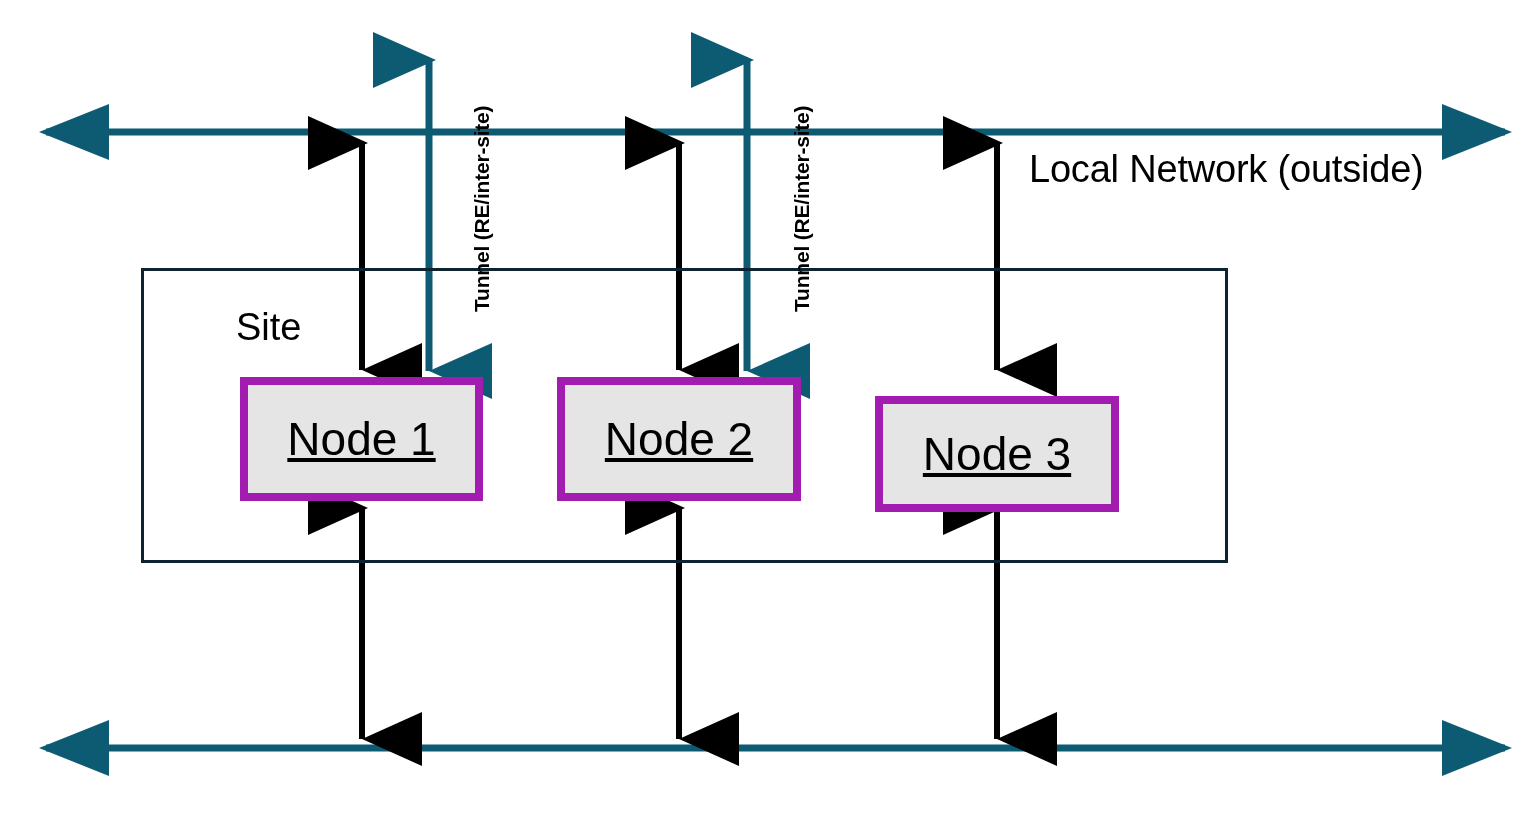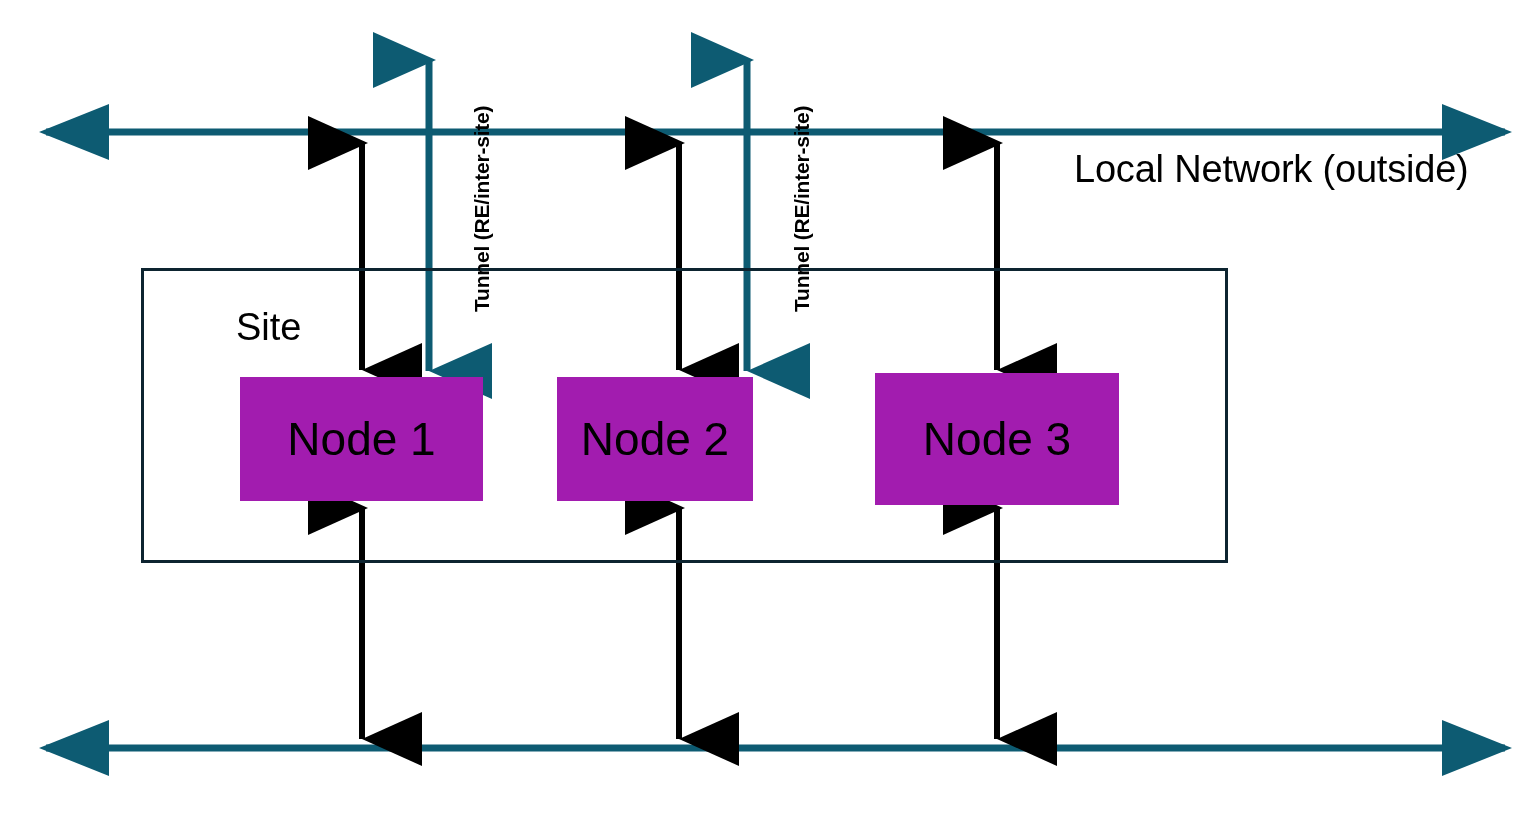--- a/index.html
+++ b/index.html
@@ -23,21 +23,20 @@
     height: 828px;
   }
   .net-label {
     position: absolute;
     font-family: "Liberation Sans", sans-serif;
     font-size: 38px;
     font-weight: 400;
     color: #000000;
     white-space: nowrap;
     letter-spacing: -0.2px;
-    margin-left: 45px;
   }
   #label-outside { left: 1029px; top: 148px; }
   #label-inside  { left: 1029px; top: 691px; }
   .site-label {
     position: absolute;
     left: 236px;
     top: 306px;
     font-family: "Liberation Sans", sans-serif;
     font-size: 38px;
     font-weight: 400;
@@ -53,35 +52,36 @@
     white-space: nowrap;
     transform-origin: 0 0;
     transform: rotate(-90deg);
     letter-spacing: -0.2px;
   }
   #tunnel-label-1 { left: 470px; top: 312px; }
   #tunnel-label-2 { left: 790px; top: 312px; }
   .node-box {
     position: absolute;
     box-sizing: border-box;
-    background: #a21caf;
-    border: 1px solid #a21caf;
+    background: #e5e5e5;
+    border: 8px solid #a21caf;
     display: flex;
     align-items: center;
     justify-content: center;
+    text-decoration: underline;
   }
   .node-label {
     font-family: "Liberation Sans", sans-serif;
     font-size: 46px;
     color: #000000;
     white-space: nowrap;
   }
   #node-1 { left: 240px; top: 377px; width: 243px; height: 124px; }
-  #node-2 { left: 557px; top: 377px; width: 196px; height: 124px; }
-  #node-3 { left: 875px; top: 373px; width: 244px; height: 132px; }
+  #node-2 { left: 557px; top: 377px; width: 244px; height: 124px; }
+  #node-3 { left: 875px; top: 396px; width: 244px; height: 116px; }
   .site-container {
     position: absolute;
     left: 141px;
     top: 268px;
     width: 1087px;
     height: 295px;
     box-sizing: border-box;
     border: 3px solid #0d2430;
     background: transparent;
   }

